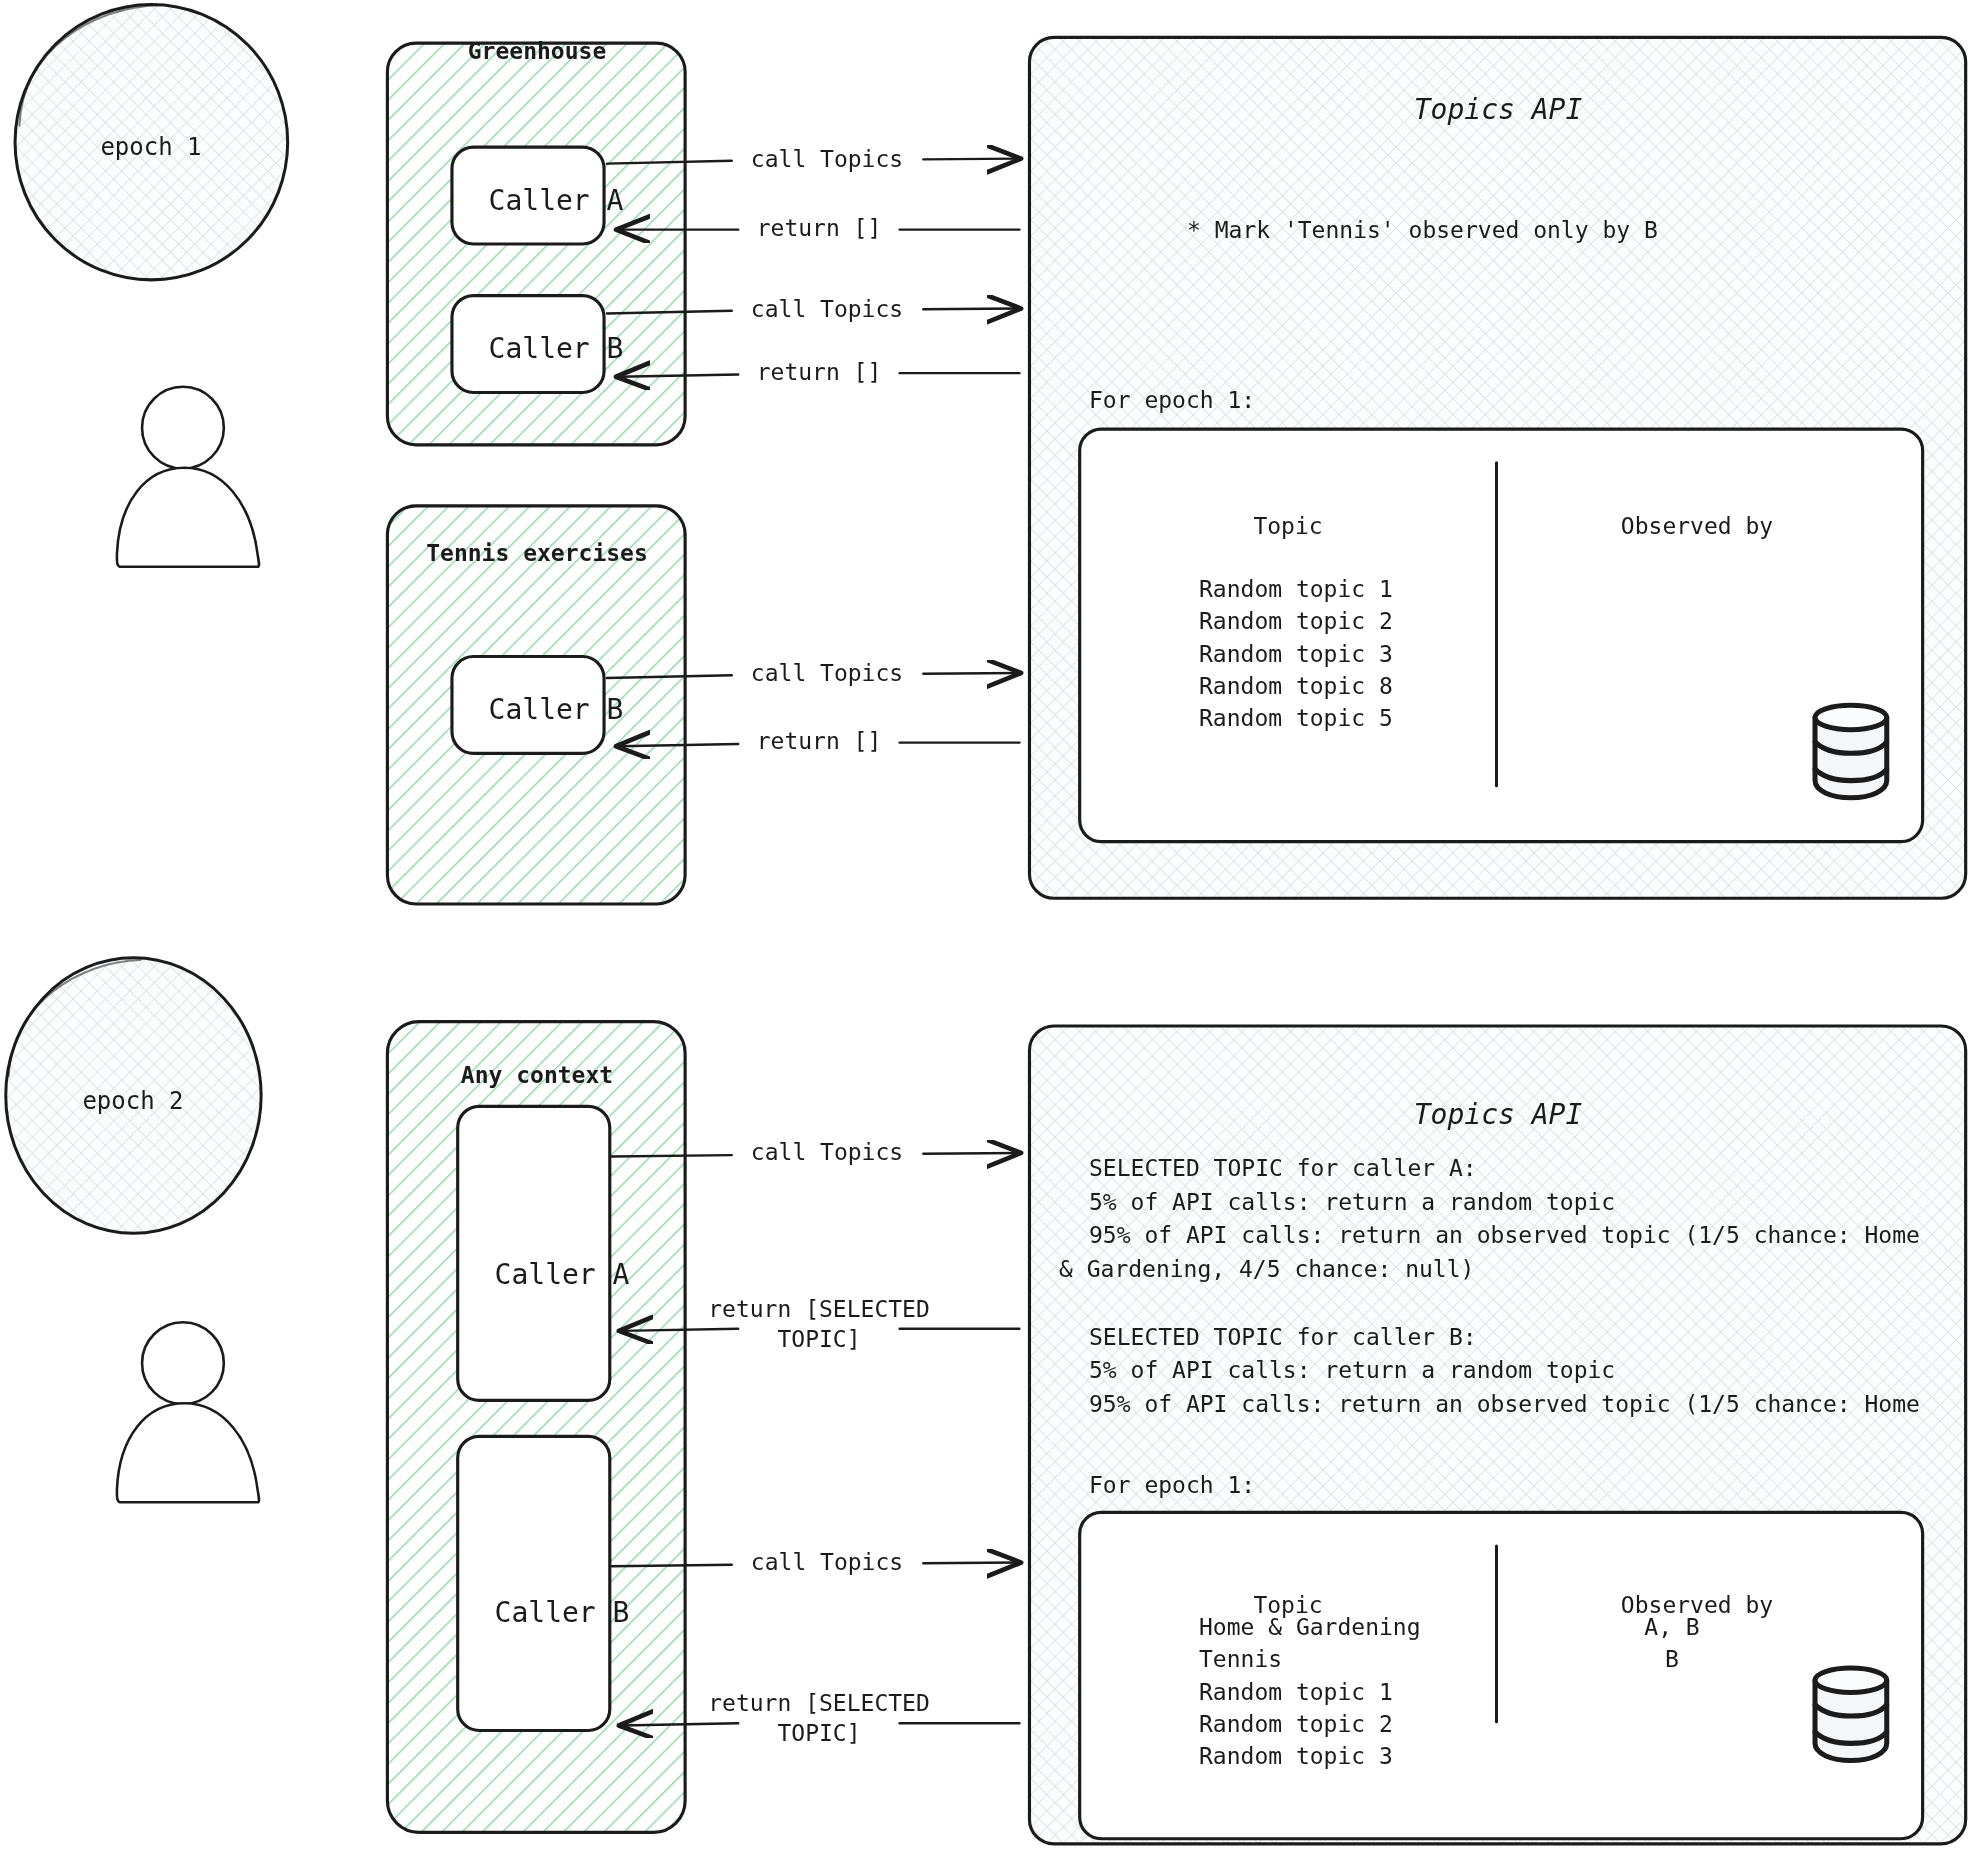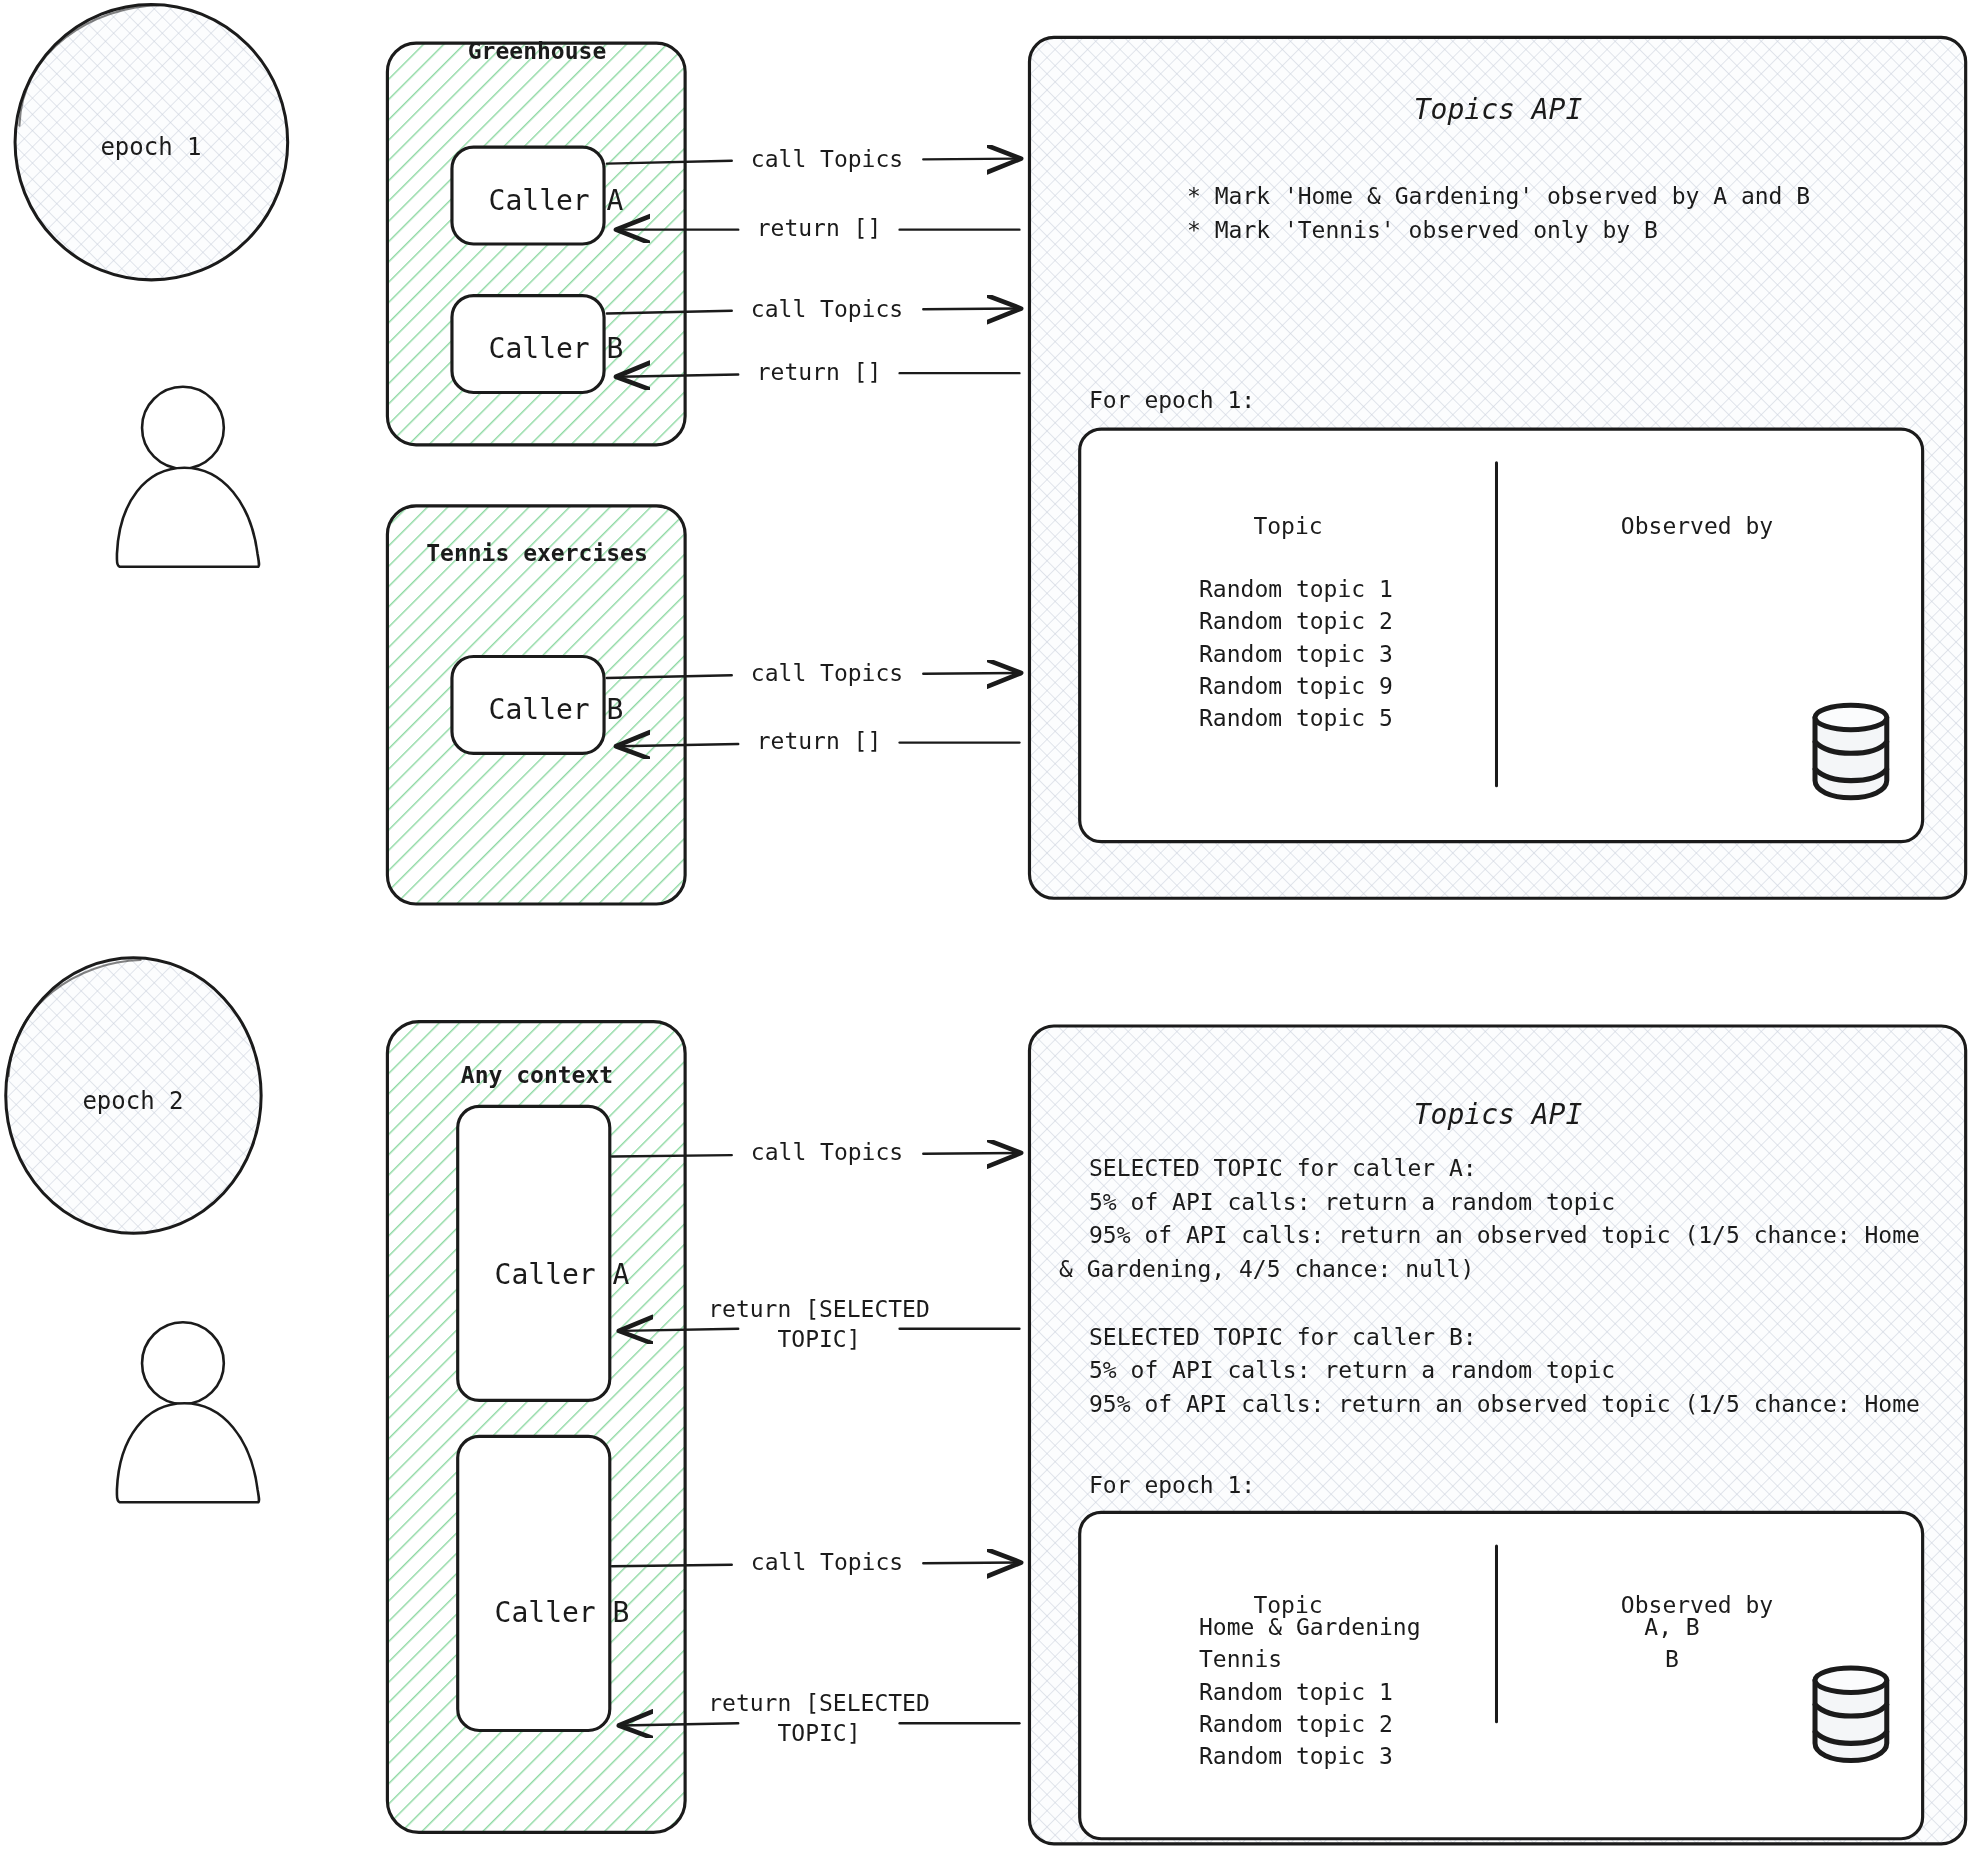--- a/index.html
+++ b/index.html
@@ -183,31 +183,30 @@
   <div class="txt t-caller ctr" style="left:528px;top:693px;">Caller B</div>
 
   <div class="txt t-arrow ctr" style="left:827px;top:146px;">call Topics</div>
   <div class="txt t-arrow ctr" style="left:819px;top:215px;">return []</div>
   <div class="txt t-arrow ctr" style="left:827px;top:296px;">call Topics</div>
   <div class="txt t-arrow ctr" style="left:819px;top:359px;">return []</div>
   <div class="txt t-arrow ctr" style="left:827px;top:660px;">call Topics</div>
   <div class="txt t-arrow ctr" style="left:819px;top:728px;">return []</div>
 
   <div class="txt t-apititle ctr" style="left:1498px;top:93px;">Topics API</div>
-  <div class="txt t-apiline" style="left:1187px;top:183px;">* Mark 'Home &amp; Gardening' observed by A and B</div>
   <div class="txt t-apiline" style="left:1187px;top:217px;">* Mark 'Tennis' observed only by B</div>
   <div class="txt t-apiline" style="left:1089px;top:387px;">For epoch 1:</div>
 
   <div class="txt t-tblhdr ctr" style="left:1288px;top:473px;">Topic</div>
   <div class="txt t-tblhdr ctr" style="left:1697px;top:473px;">Observed by</div>
 
   <div class="txt t-tblcell" style="left:1199px;top:576px;">Random topic 1</div>
   <div class="txt t-tblcell" style="left:1199px;top:608px;">Random topic 2</div>
   <div class="txt t-tblcell" style="left:1199px;top:641px;">Random topic 3</div>
-  <div class="txt t-tblcell" style="left:1199px;top:673px;">Random topic 9</div>
+  <div class="txt t-tblcell" style="left:1199px;top:673px;">Random topic 8</div>
   <div class="txt t-tblcell" style="left:1199px;top:705px;">Random topic 5</div>
 
   <div class="txt t-tblcell ctr" style="left:1697px;top:576px;"></div>
   <div class="txt t-tblcell ctr" style="left:1697px;top:608px;"></div>
   <div class="txt t-tblcell ctr" style="left:1697px;top:641px;"></div>
   <div class="txt t-tblcell ctr" style="left:1697px;top:673px;"></div>
   <div class="txt t-tblcell ctr" style="left:1697px;top:705px;"></div>
 
   <div class="txt t-epoch ctr" style="left:133px;top:1087px;">epoch 2</div>
 

